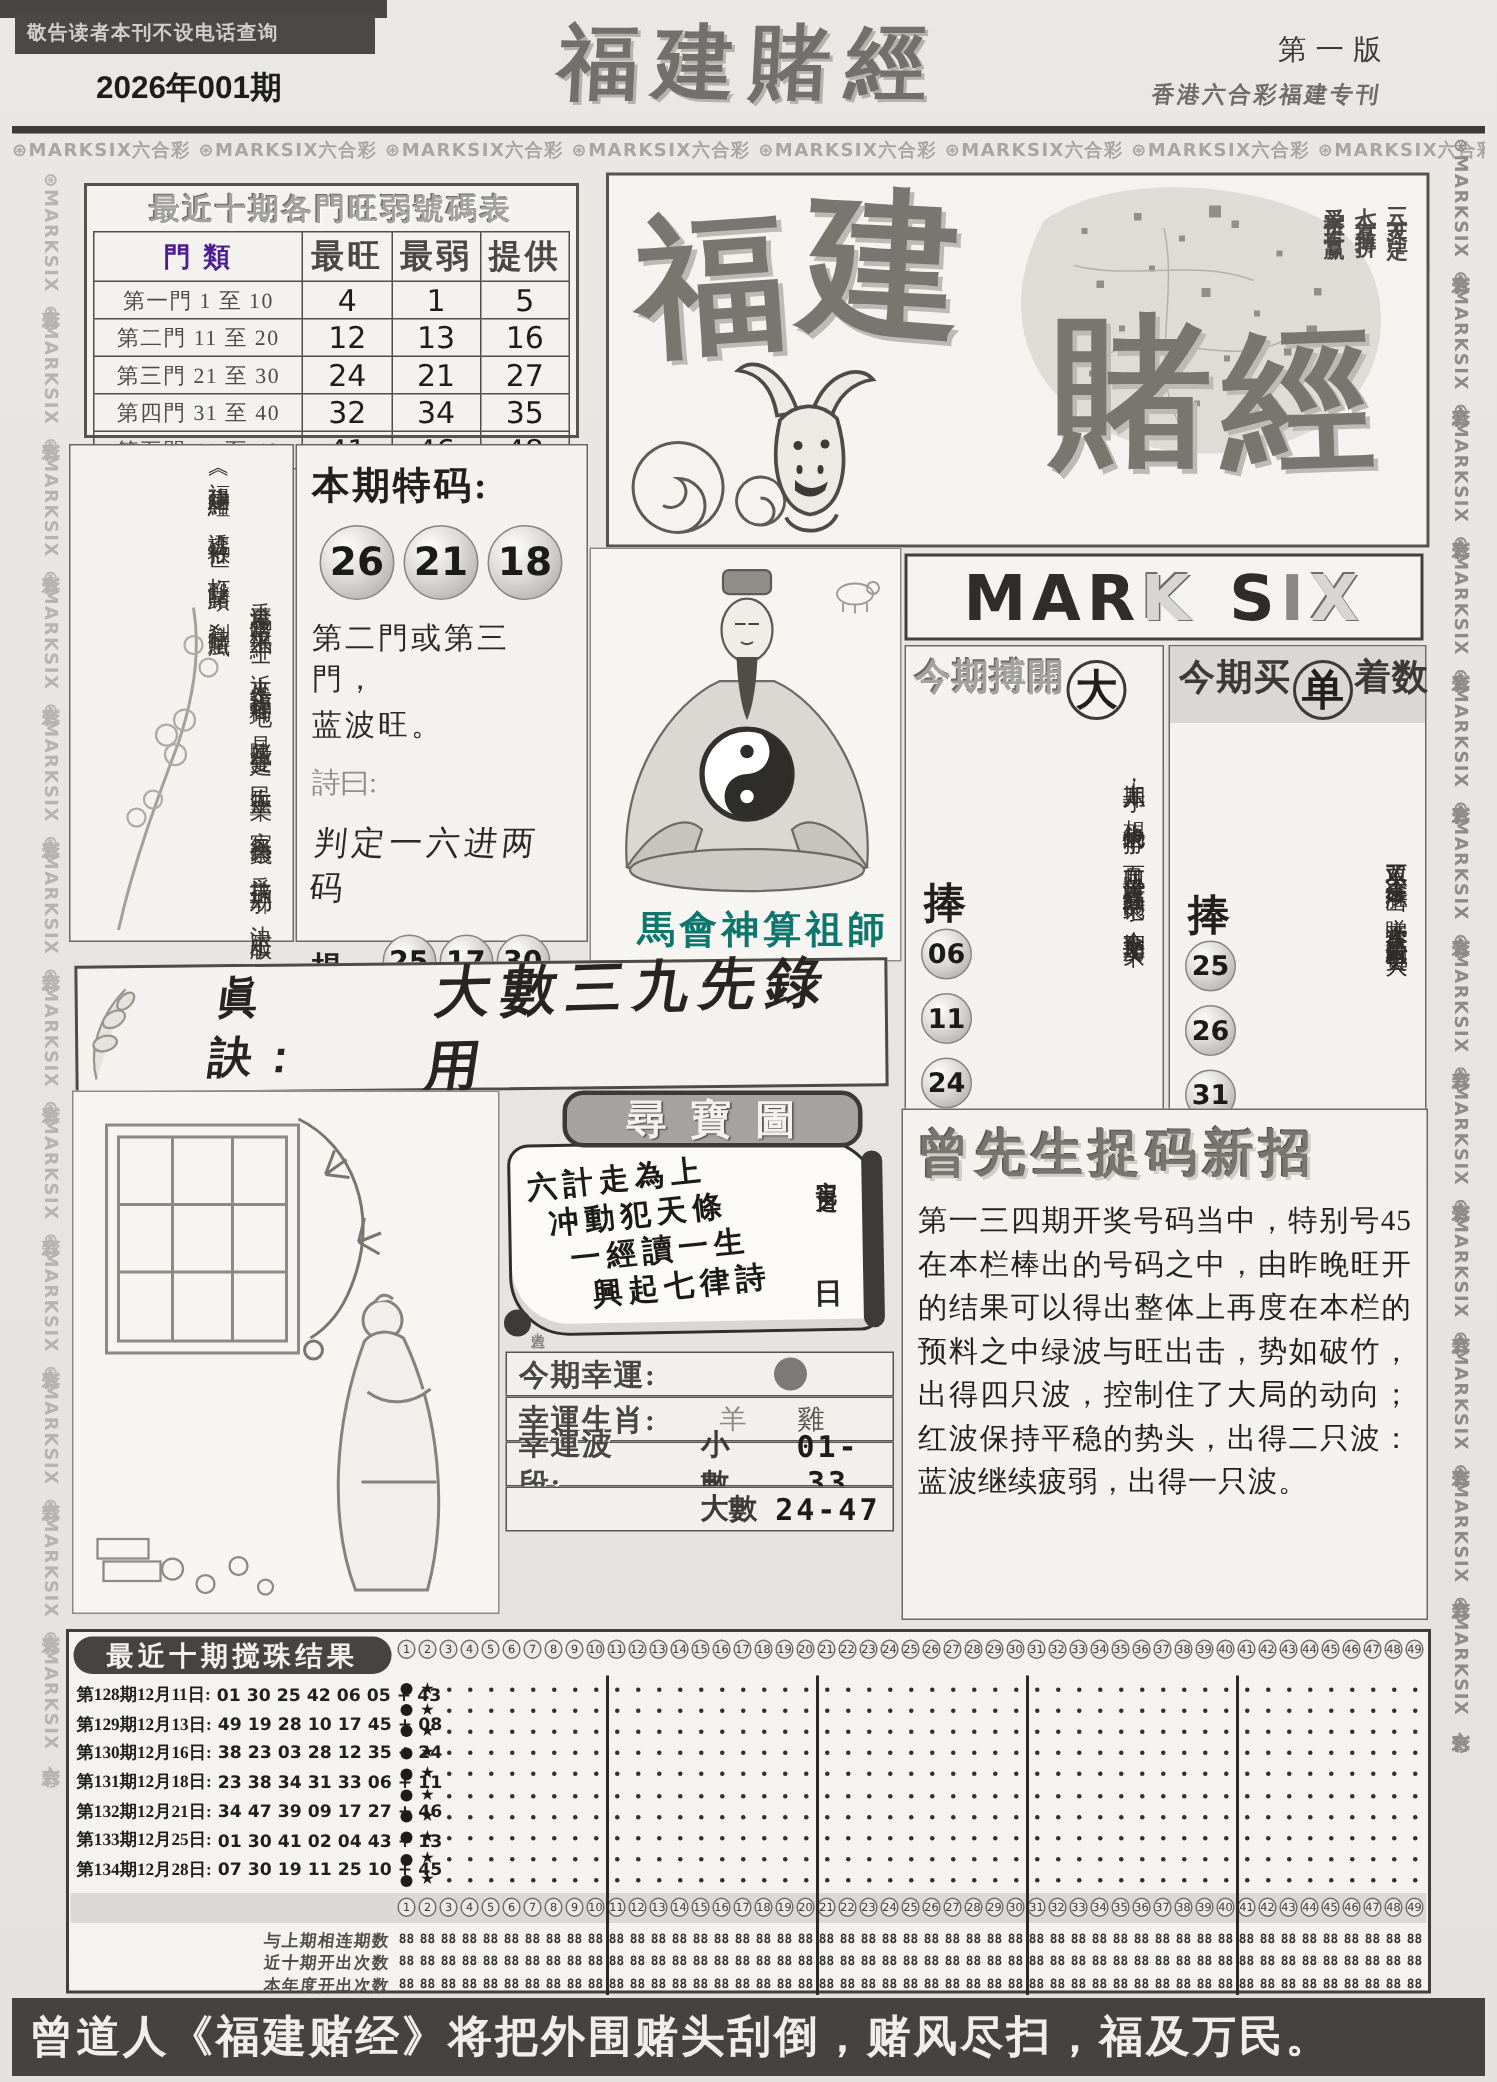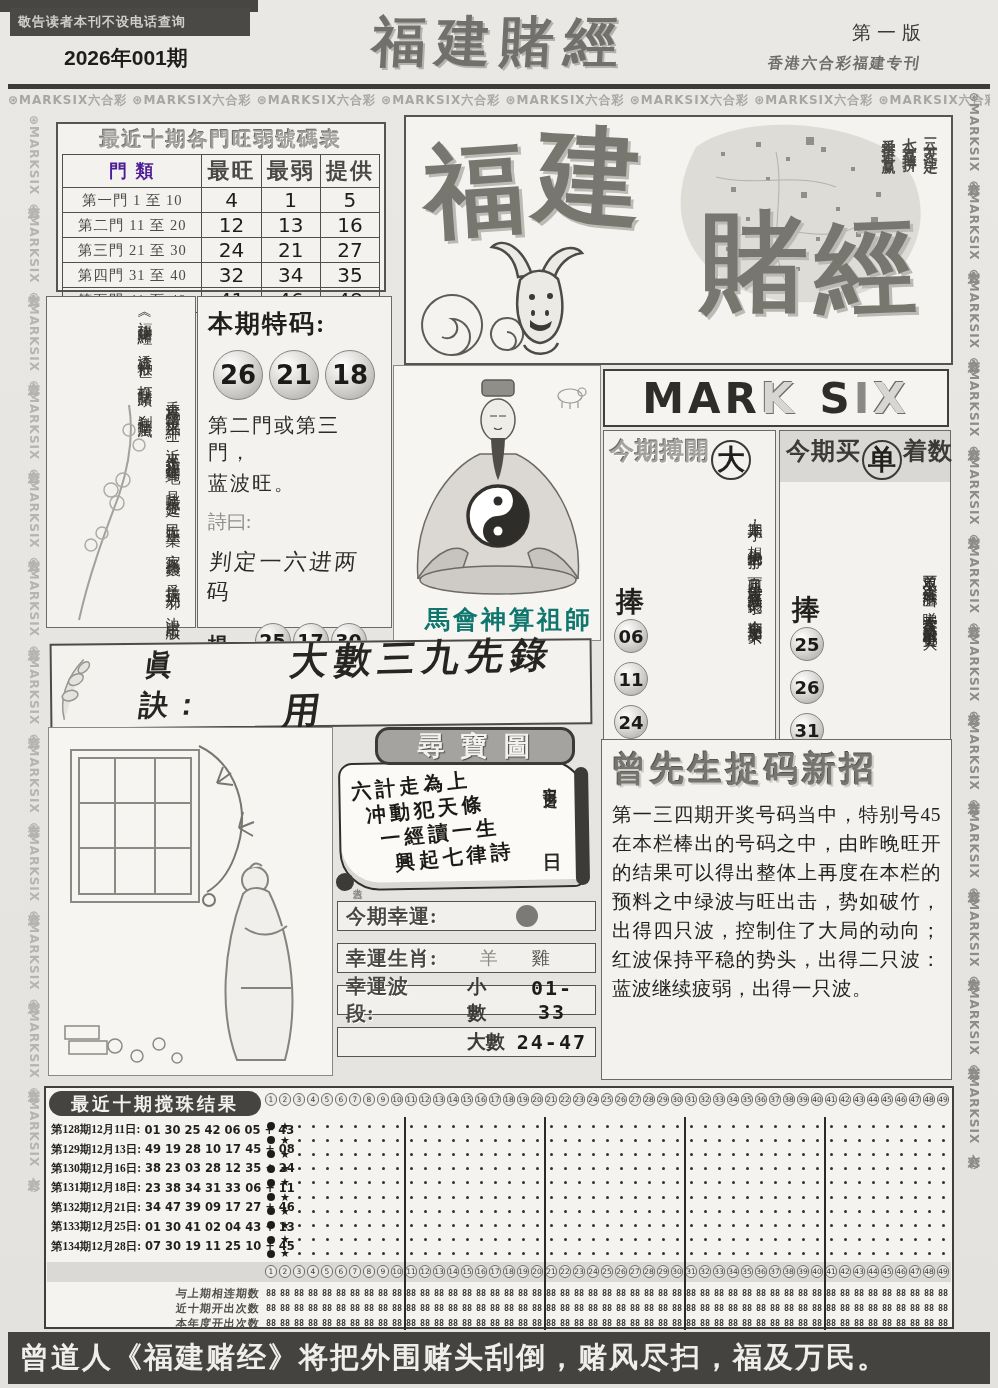--- a/index.html
+++ b/index.html
@@ -135,21 +135,21 @@
                  font-family:"DejaVu Serif",serif; line-height:25px; }
   .tr-poem div:nth-child(2){ margin-left:12px; } .tr-poem div:nth-child(3){ margin-left:24px; }
   .tr-poem div:nth-child(4){ margin-left:36px; }
   .tr-side { position:absolute; right:26px; top:14px; writing-mode:vertical-rl; font-size:14px;
              font-weight:bold; color:#2a2926; letter-spacing:3px; }
   .tr-side-char { position:absolute; right:24px; bottom:10px; font-size:19px; font-weight:bold; color:#2a2926; }
   .tr-sign { position:absolute; left:8px; bottom:8px; writing-mode:vertical-rl; font-size:10px; color:#85847f; }
 
   
   .lucky { left:337px; top:901px; width:259px; height:175px; background:transparent; border:none; }
-  .lk-row { position:relative; height:30px; margin-bottom:12px; background:#f1f0ec; border:1px solid #55544f;
+  .lk-row { position:relative; height:30px; margin-bottom:0; background:#f1f0ec; border:1px solid #55544f;
             display:flex; align-items:center; padding:0 8px; }
   .lk-label { font-size:20px; font-weight:bold; letter-spacing:1px; color:#494844;
               text-shadow:1px 1px 0 #ffffff; }
   .lk-ball { width:22px; height:22px; border-radius:50%; margin-left:78px; }
   .lk-zodiac { margin-left:42px; font-size:18px; color:#8b8a85; letter-spacing:26px; }
   .lk-num { margin-left:26px; font-size:26px; font-weight:bold; letter-spacing:5px; color:#1d1c1a;
             font-family:"DejaVu Sans Mono",monospace; }
   .lk-seg-label { margin-left:30px; font-size:19px; font-weight:bold; color:#3c3b38; }
   .lk-seg-val { margin-left:12px; font-size:20px; font-weight:bold; letter-spacing:2px; color:#1d1c1a;
                 font-family:"DejaVu Sans Mono",monospace;text-align:center; }

